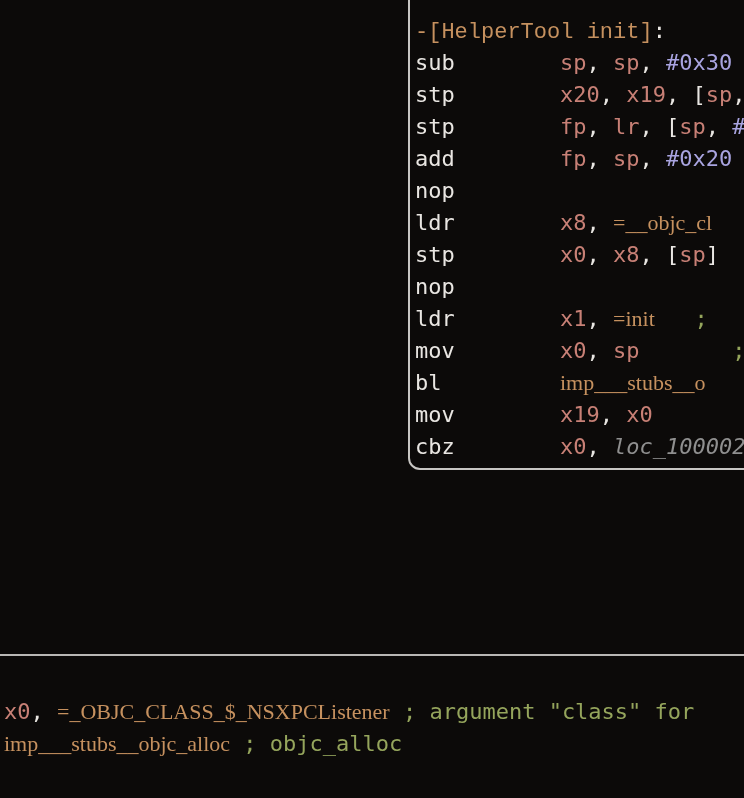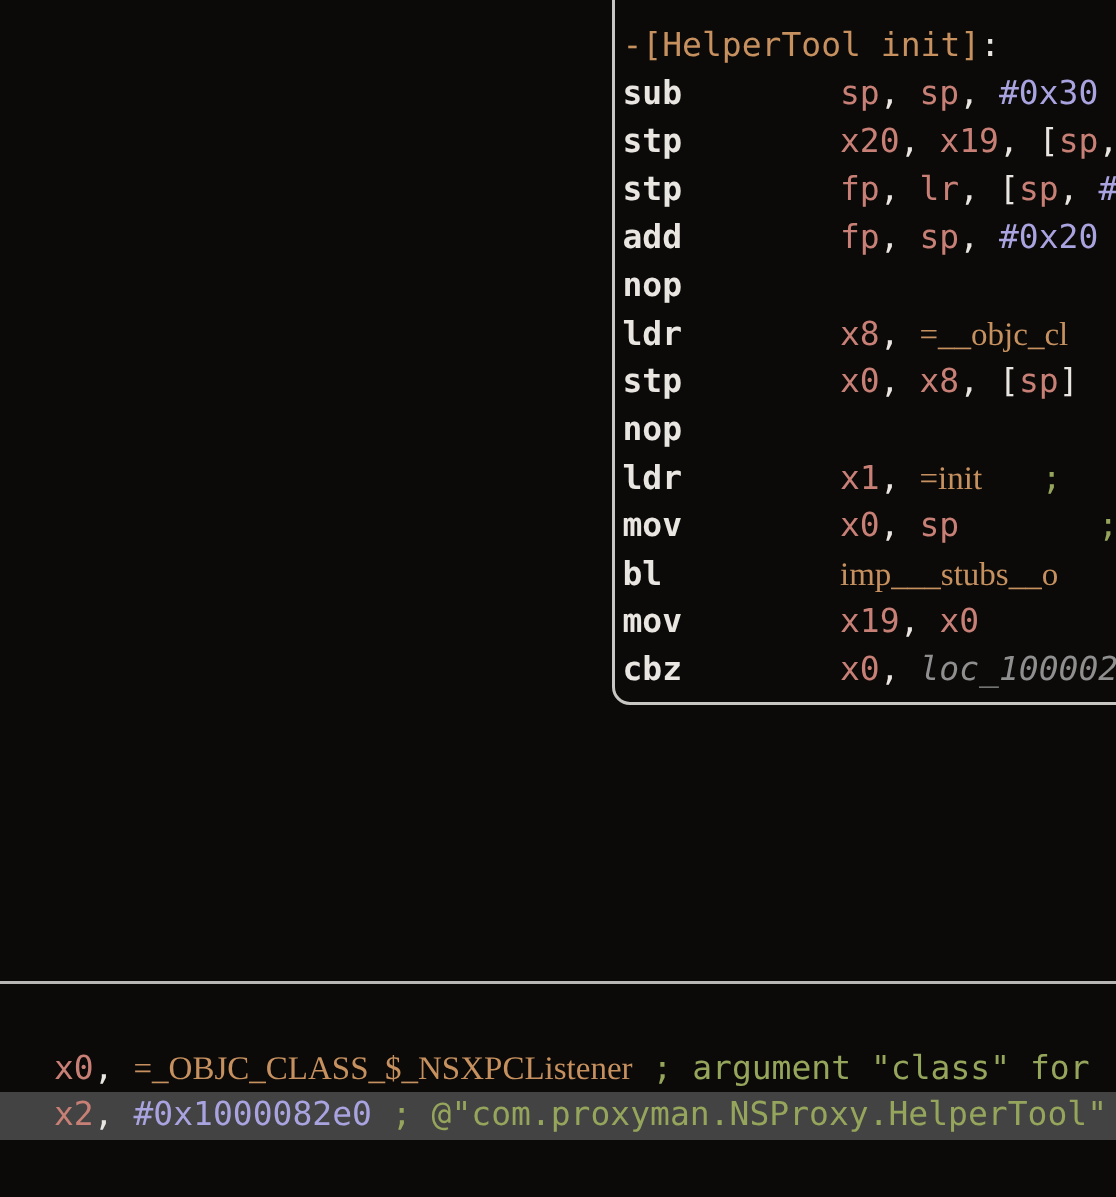--- a/index.html
+++ b/index.html
@@ -32,48 +32,48 @@
   }
   .code-line {
     height: 32px;
     line-height: 32px;
     white-space: pre;
     overflow: visible;
   }
   .mnemonic {
     display: inline-block;
     width: 145px;
-    font-weight: 700;
+    font-weight: 400;
     color: var(--c-mnemonic, #e9e6e2);
   }
   .divider {
     position: absolute;
     left: 0;
     top: 654px;
     width: 744px;
     height: 2px;
     background: var(--divider, #b9b7b5);
   }
   .bottom-pane {
     position: absolute;
     left: 0;
     top: 656px;
     width: 744px;
     padding-top: 40px;
   }
   .bottom-line {
     height: 32px;
     line-height: 32px;
-    padding-left: 36px;
+    padding-left: 4px;
     white-space: pre;
   }
   .bottom-line.highlight {
     background: var(--highlight-bg, #434343);
   }
-  .tk-label     { color: var(--c-label, #c6915f); }
+  .tk-label     { color: var(--c-label, #c6915f); font-family: Liberation Mono, monospace; }
   .tk-symbol    { color: var(--c-symbol, #c6915f); font-family: Liberation Serif, serif; }
   .tk-register  { color: var(--c-register, #c88076); }
   .tk-immediate { color: var(--c-immediate, #a9a4e0); }
   .tk-comment   { color: var(--c-comment, #95a55c); }
   .tk-plain     { color: var(--c-plain, #e9e6e2); }
   .tk-loc       { color: var(--c-loc, #8f8f8f); font-style: italic; }
 </style>
 </head>
 <body style="--bg: #0c0a09; --panel-border: #c8c6c3; --divider: #b9b7b5; --highlight-bg: #434343; --c-mnemonic: #e9e6e2; --c-label: #c6915f; --c-symbol: #c6915f; --c-register: #c88076; --c-immediate: #a9a4e0; --c-comment: #95a55c; --c-plain: #e9e6e2; --c-loc: #8f8f8f;">
 
@@ -94,15 +94,15 @@
       <div class="code-line"><span class="mnemonic">mov</span><span class="tk tk-register">x19</span><span class="tk tk-plain">, </span><span class="tk tk-register">x0</span></div>
       <div class="code-line"><span class="mnemonic">cbz</span><span class="tk tk-register">x0</span><span class="tk tk-plain">, </span><span class="tk tk-loc">loc_100002</span></div>
     </div>
 </div>
 
 <div class="divider"></div>
 
 <div class="bottom-pane">
   <div id="bottom-lines">
       <div class="bottom-line"><span class="tk tk-register">x0</span><span class="tk tk-plain">, </span><span class="tk tk-symbol">=_OBJC_CLASS_$_NSXPCListener</span><span class="tk tk-plain"> </span><span class="tk tk-comment">; argument "class" for</span></div>
-      <div class="bottom-line highlight"><span class="tk tk-register">x2</span><span class="tk tk-plain">, </span><span class="tk tk-immediate">#0x1000082e0</span><span class="tk tk-plain"> </span><span class="tk tk-comment">; @"com.proxyman.NSProxy.HelperTool"</span></div>
+      <div class="bottom-line"><span class="tk tk-symbol">imp___stubs__objc_alloc</span><span class="tk tk-plain"> </span><span class="tk tk-comment">; objc_alloc</span></div>
     </div>
 </div>
 
 </body></html>

